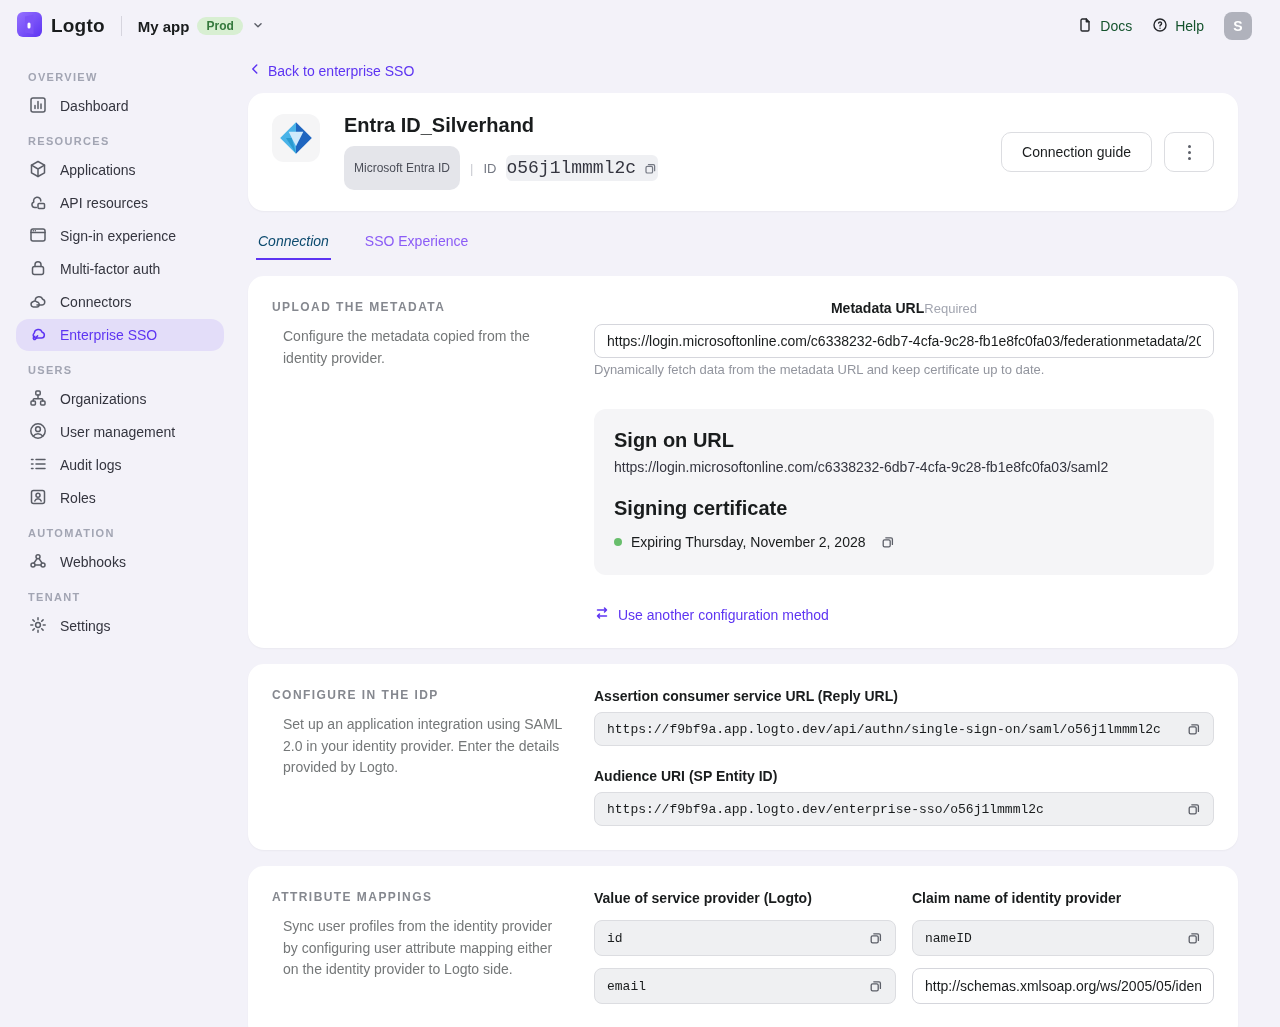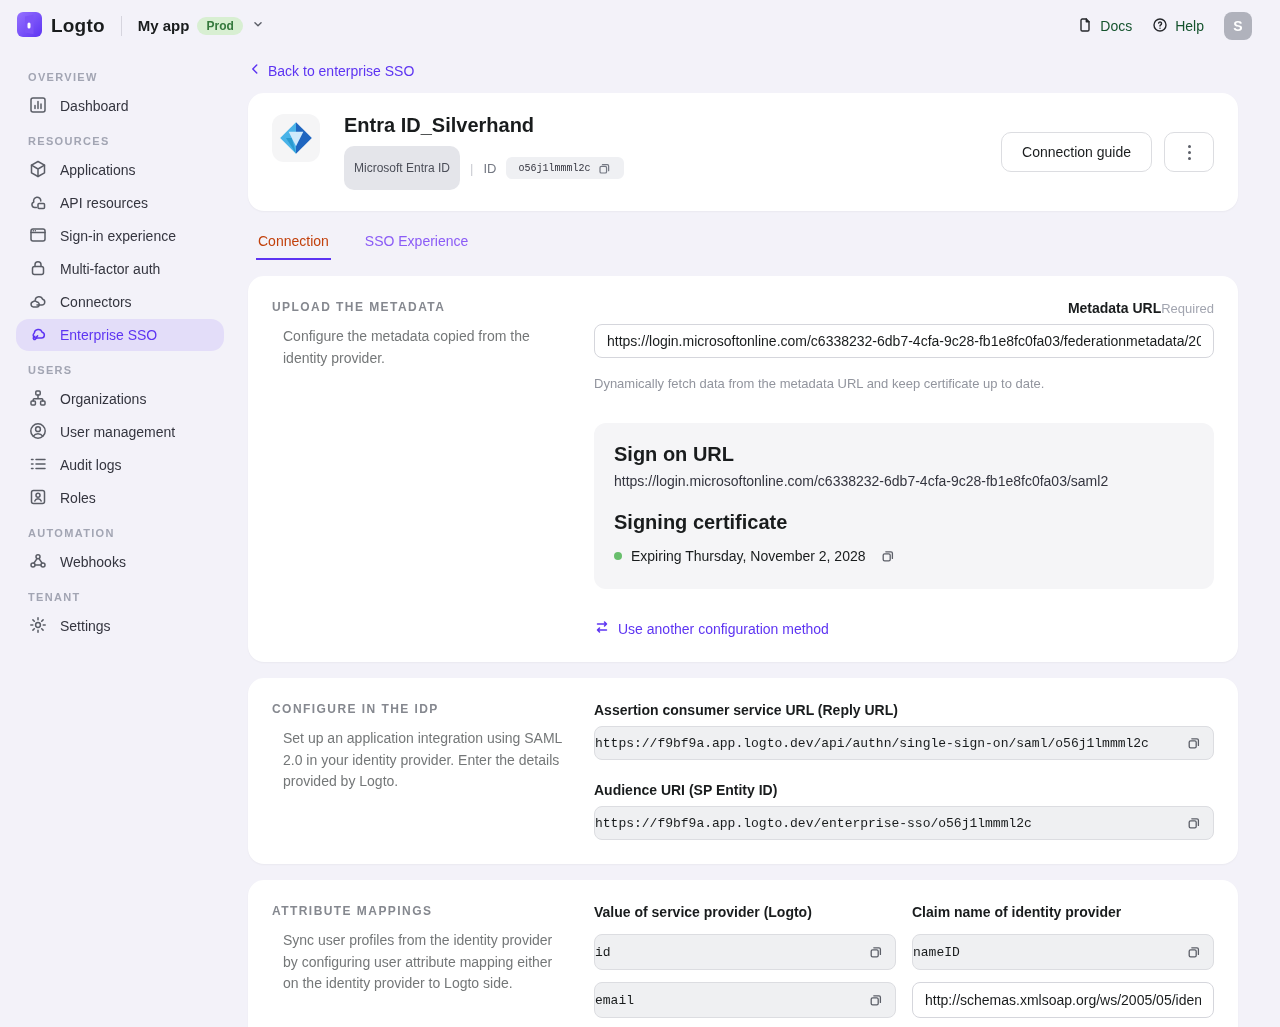--- a/index.html
+++ b/index.html
@@ -10,21 +10,21 @@
     color:#191c1d;
     font-size:14px;
   }
   .mono { font-family:"Liberation Mono","DejaVu Sans Mono",monospace; }
 
   
   .topbar { height:52px; display:flex; align-items:center; padding:0 28px 0 16px; }
   .brand { display:flex; align-items:center; gap:8px; cursor:pointer; }
   .brand-name { font-size:19px; font-weight:700; letter-spacing:.2px; }
   .topbar-divider { width:1px; height:20px; background:#d6d5de; margin:0 16px; }
-  .app-switch { display:flex; gap:8px; cursor:pointer; }
+  .app-switch { display:flex; align-items:center; gap:8px; cursor:pointer; }
   .app-name { font-size:15px; font-weight:600; }
   .env-badge { background:#d8efd2; color:#35793d; font-size:12px; font-weight:600;
     padding:2px 9px; border-radius:10px; }
   .topbar-spacer { flex:1; }
   .top-action { display:flex; align-items:center; gap:7px; font-size:14px; color:#14532d;
     padding:6px 10px; border-radius:8px; cursor:pointer; background:none; border:none;
     font-family:inherit; }
   .avatar { width:28px; height:28px; border-radius:8px; background:#b0b2bc; color:#fff;
     font-size:14px; font-weight:600; display:flex; align-items:center; justify-content:center;
     margin-left:10px; cursor:pointer; }
@@ -51,62 +51,62 @@
   .conn-header { display:flex; align-items:flex-start; padding:21px 24px; gap:24px; }
   .conn-logo { width:48px; height:48px; border-radius:12px; background:#f5f5f6;
     display:flex; align-items:center; justify-content:center; flex-shrink:0; }
   .conn-title { font-size:20px; font-weight:600; }
   .conn-meta { display:flex; align-items:center; gap:10px; margin-top:9px; }
   .type-badge { background:#e4e5ea; color:#4b4e58; font-size:12px; font-weight:500;
     padding:15px 10px; border-radius:10px; }
   .meta-sep { color:#c9cad1; font-size:13px; }
   .id-label { color:#747883; font-size:13px; }
   .id-chip { display:flex; align-items:center; gap:6px; background:#eff0f3;
-    border-radius:6px; padding:3px 12px; font-size:10px; color:#34353f; }
+    border-radius:6px; padding:3px 0; font-size:18px; color:#34353f; }
   .id-chip .copy-btn { width:16px; height:16px; padding:0; }
   .header-actions { margin-left:auto; display:flex; gap:12px; align-self:center; }
   .btn-outline { background:#fff; border:1px solid #dcdde1; border-radius:10px;
     padding:0 20px; height:40px; font-size:14px; font-weight:500; color:#191c1d;
     cursor:pointer; font-family:inherit; }
   .btn-kebab { width:50px; display:flex; align-items:center; justify-content:center;
     flex-direction:column; gap:3px; }
   .btn-kebab i { width:3px; height:3px; border-radius:50%; background:#5c5f68; }
 
   
   .tabs { display:flex; gap:32px; margin:18px 0 16px 8px; }
   .tab { font-size:14px; color:#8b5cf6; padding:4px 2px 9px; cursor:pointer;
     border-bottom:2px solid transparent; }
-  .tab.active { color:#c2410c; border-bottom-color:#5d34f2; }
+  .tab.active { color:#0c4a6e; border-bottom-color:#5d34f2;font-style:italic; }
 
   
   .form-card { padding:24px; display:grid; grid-template-columns:296px 1fr;
     column-gap:26px; margin-bottom:16px; }
   .sec-title { font-size:12px; font-weight:600; letter-spacing:.12em; color:#85888f; }
   .sec-desc { font-size:14px; color:#747778; line-height:1.55; margin-top:12px;margin-left:11px; }
 
-  .field-label-row { display:flex; align-items:center; justify-content:flex-end; }
+  .field-label-row { display:flex; align-items:center; justify-content:center; }
   .field-label { font-size:14px; font-weight:600; color:#191c1d; }
   .required { font-size:13px; color:#a2a5b0; }
   .text-input { width:100%; height:34px; border:1px solid #d5d6dc; border-radius:8px;
     padding:0 12px; font-size:14px; color:#191c1d; font-family:inherit; margin-top:8px;
     background:#fff; outline:none; white-space:nowrap; overflow:hidden; }
-  .helper { font-size:13px; color:#92959e; margin-top:18px; }
+  .helper { font-size:13px; color:#92959e; margin-top:4px; }
 
   .parsed-box { background:#f5f5f7; border-radius:12px; padding:20px; margin-top:32px; }
   .parsed-group + .parsed-group { margin-top:22px; }
   .parsed-label { font-size:20px; font-weight:600; }
   .parsed-value { font-size:14px; color:#34353f; margin-top:7px; }
   .cert-row { display:flex; align-items:center; gap:9px; margin-top:9px; }
   .dot { width:8px; height:8px; border-radius:50%; background:#68be6c; }
 
   .alt-link { display:inline-flex; align-items:center; gap:8px; color:#5d34f2;
     font-size:14px; font-weight:500; cursor:pointer; margin-top:30px; }
 
   .ro-field { display:flex; align-items:center; background:#eff0f2;
-    border:1px solid #dcdde1; border-radius:8px; height:34px; padding:0 6px 0 0;
+    border:1px solid #dcdde1; border-radius:8px; height:34px; padding:0 6px 0 12px;
     margin-top:8px; }
   .ro-field input { flex:1; min-width:0; border:none; background:transparent; outline:none;
     font-family:"Liberation Mono","DejaVu Sans Mono",monospace; font-size:13px;
     color:#191c1d; }
   .copy-btn { background:none; border:none; cursor:pointer; width:26px; height:26px;
     display:flex; align-items:center; justify-content:center; padding:0; flex-shrink:0; }
 
   .field-gap { margin-top:22px; }
 
   

